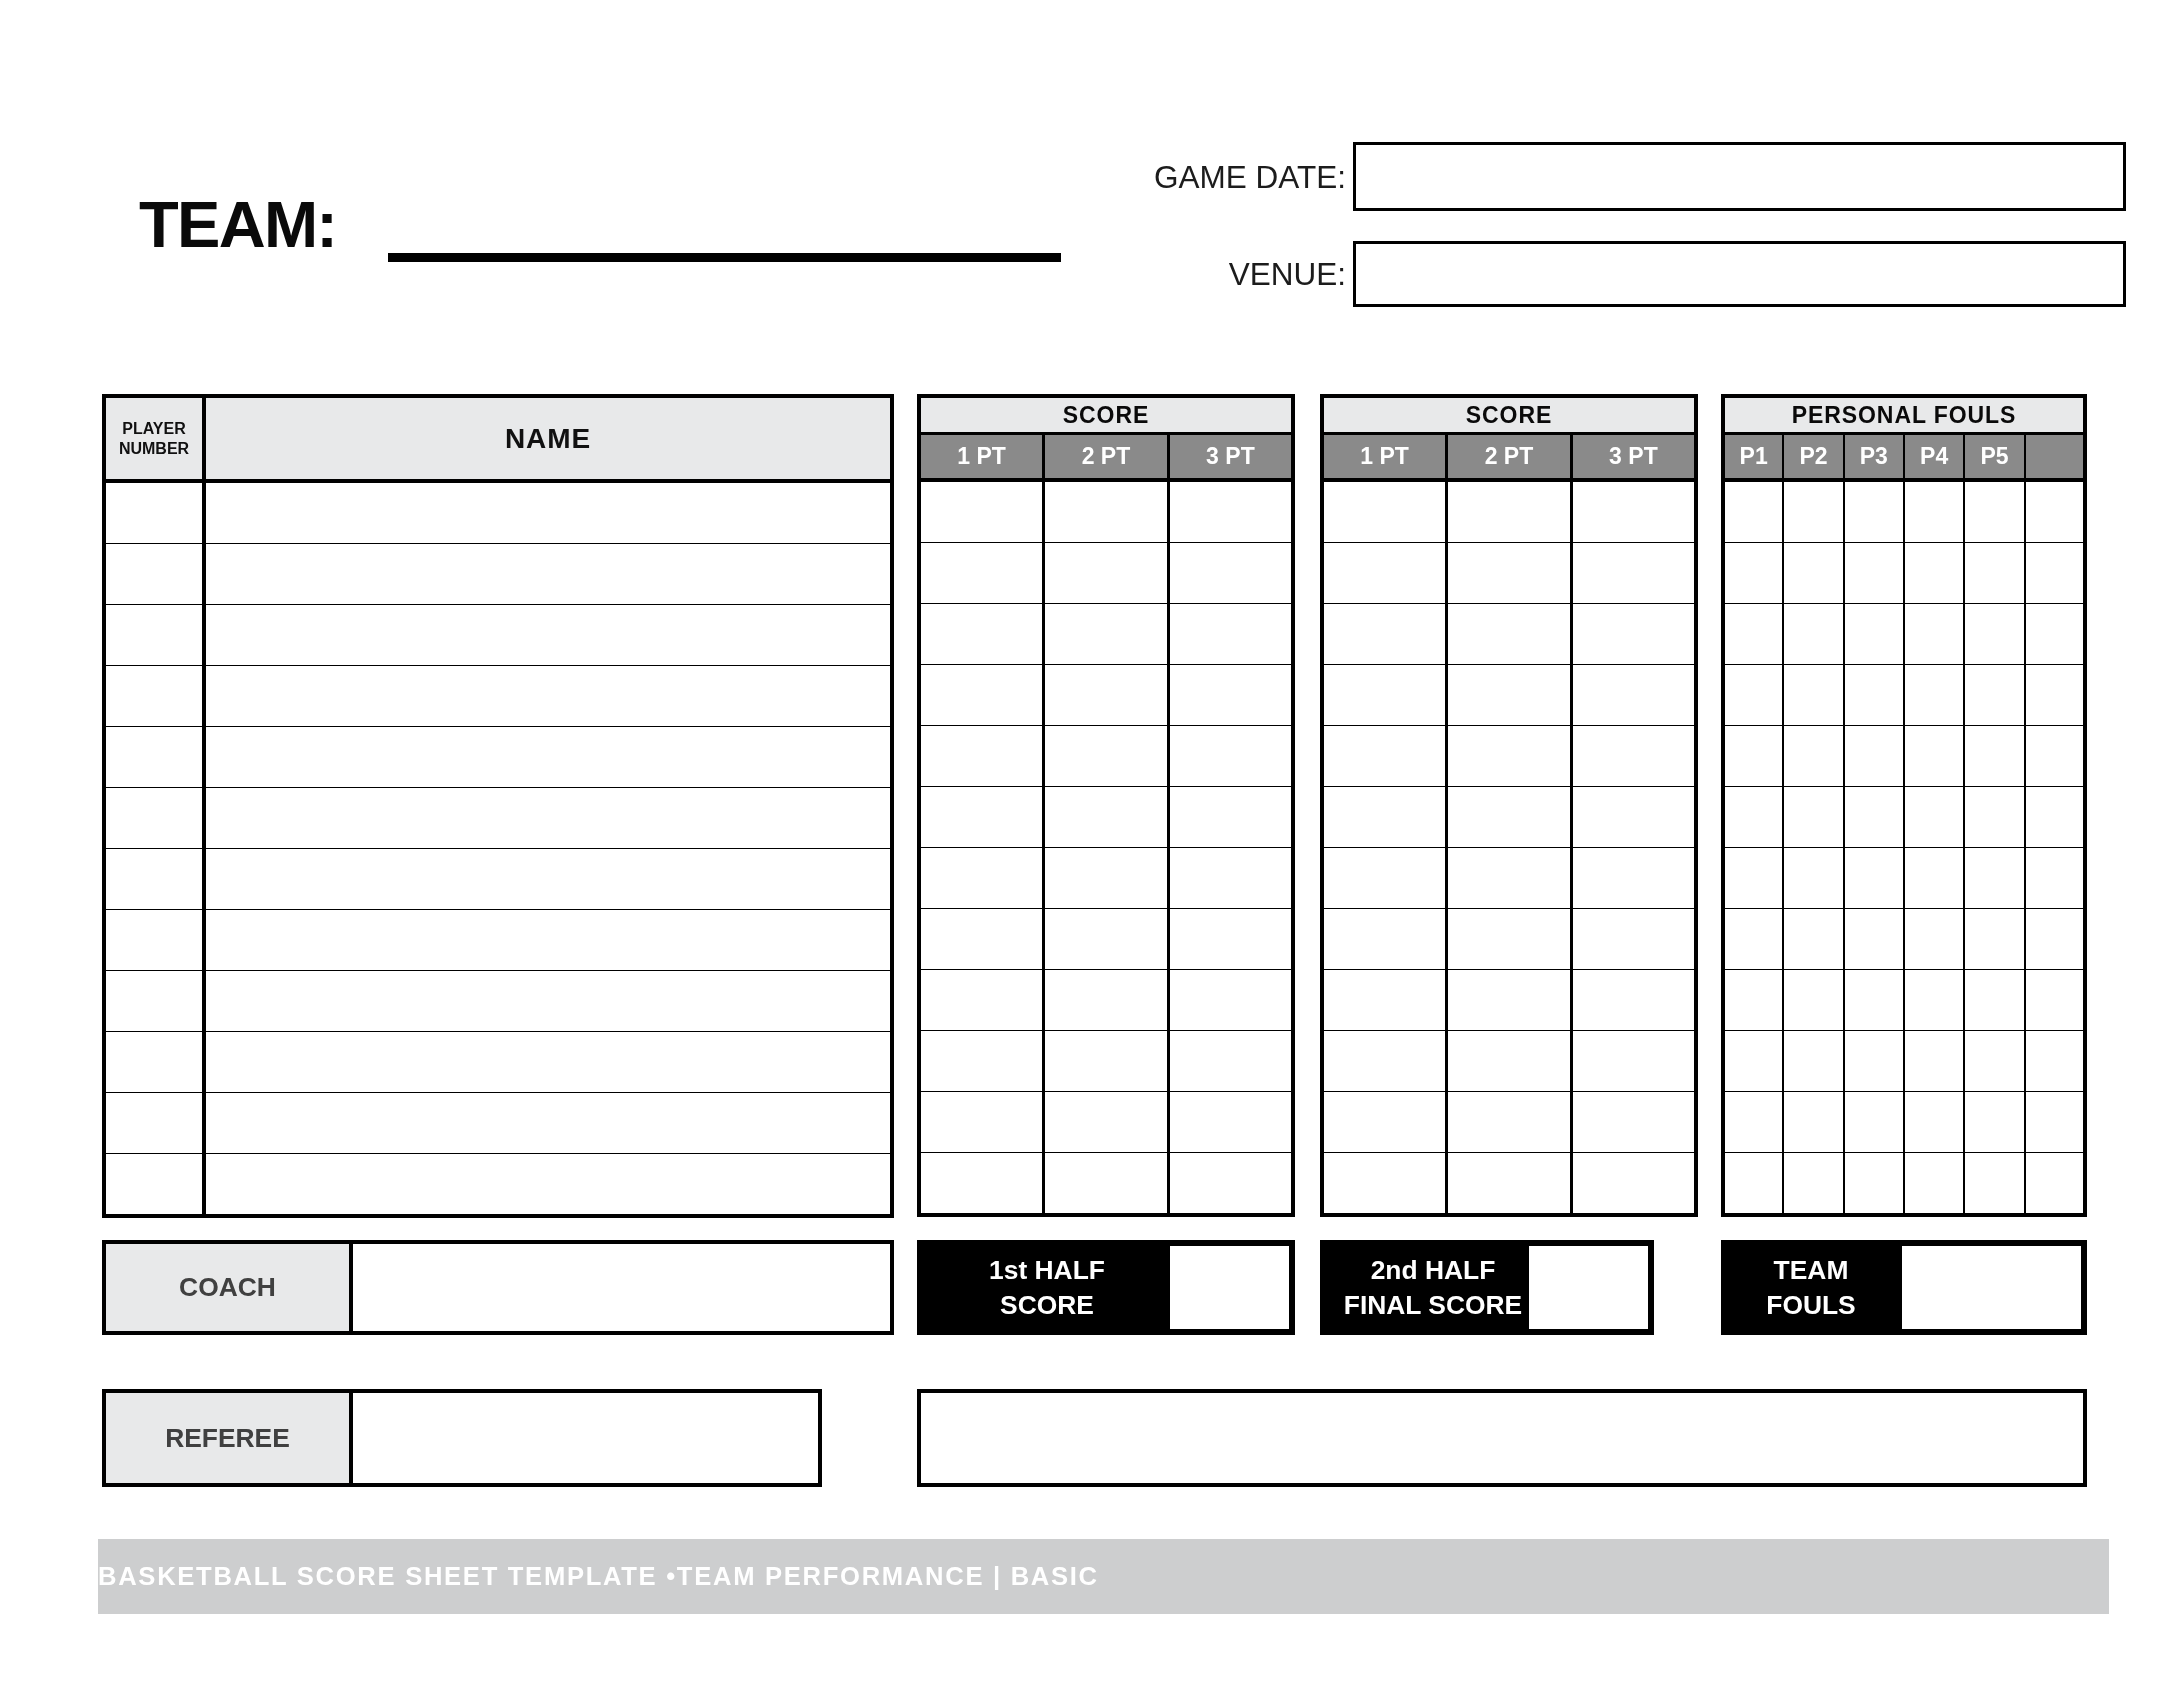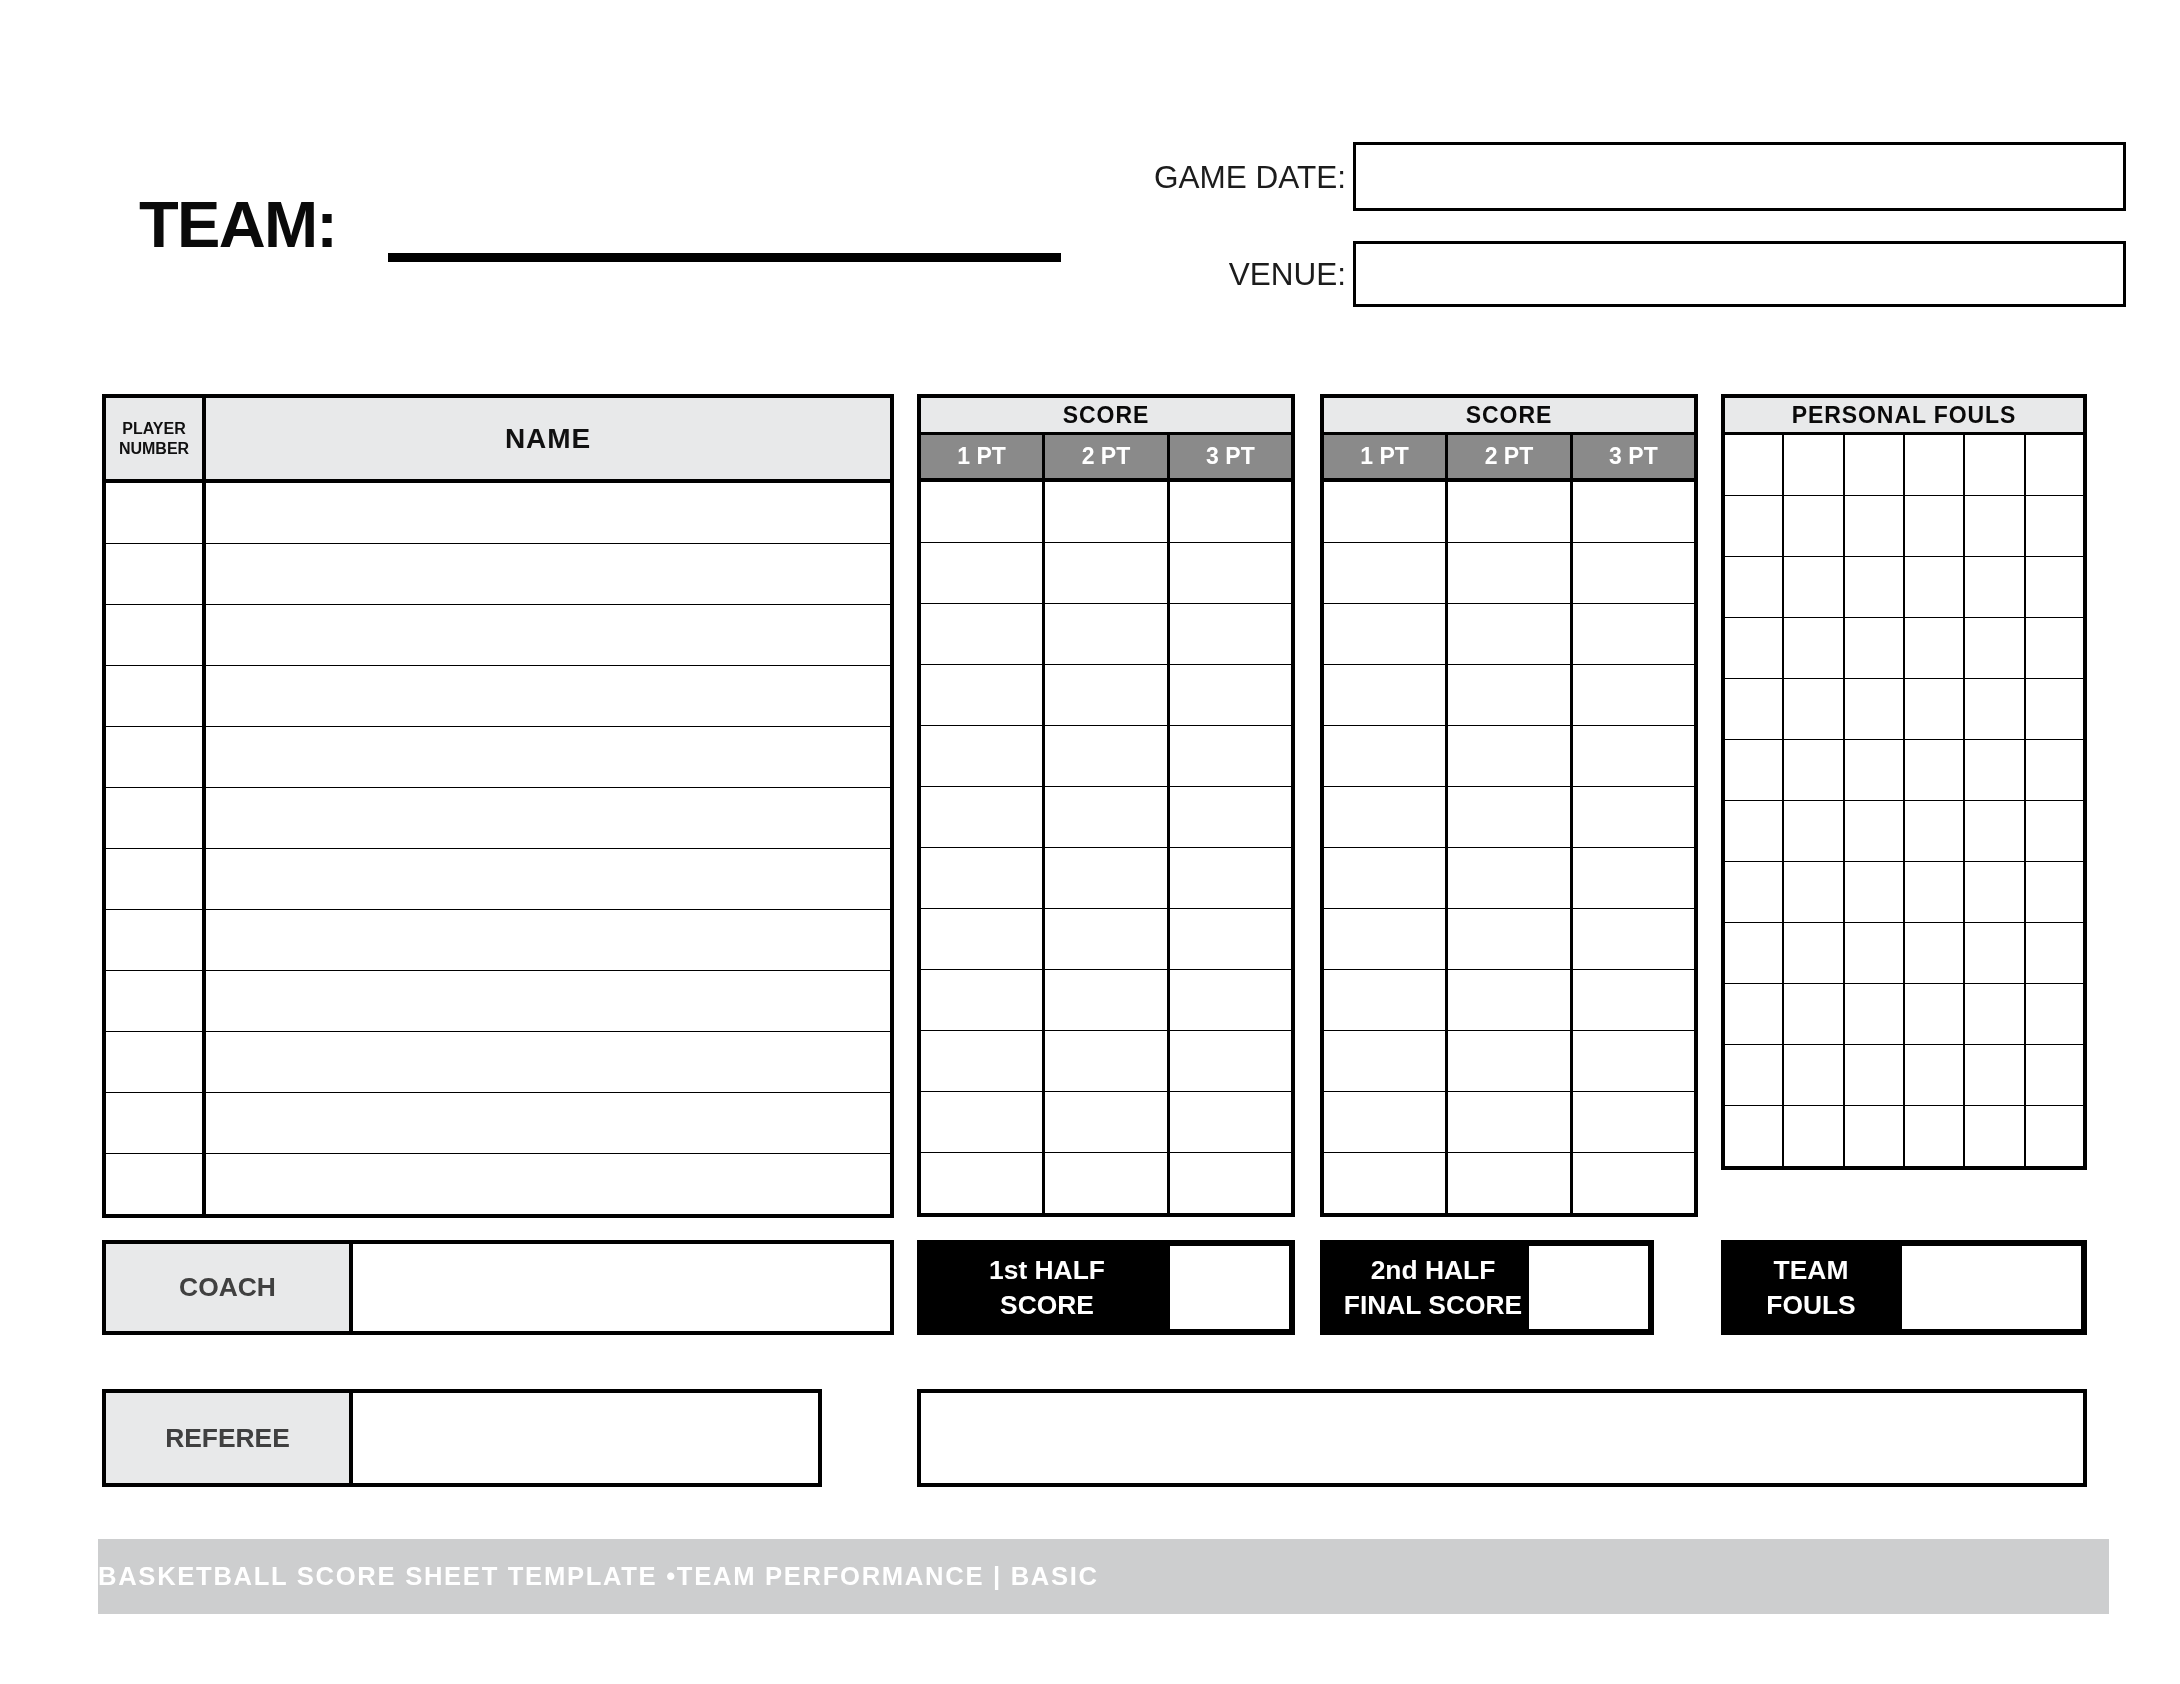--- a/index.html
+++ b/index.html
@@ -349,20 +349,28 @@
         <td></td>
       </tr>
     </tbody>
 </table>
 
 <table class="grid" id="fouls-table">
   <thead>
     <tr class="title-row">
       <th colspan="6">PERSONAL FOULS</th>
     </tr>
+    <tr class="pt-row">
+      <th>P1</th>
+      <th>P2</th>
+      <th>P3</th>
+      <th>P4</th>
+      <th>P5</th>
+      <th></th>
+    </tr>
   </thead>
   <tbody>
       <tr>
         <td></td>
         <td></td>
         <td></td>
         <td></td>
         <td></td>
         <td></td>
       </tr>

